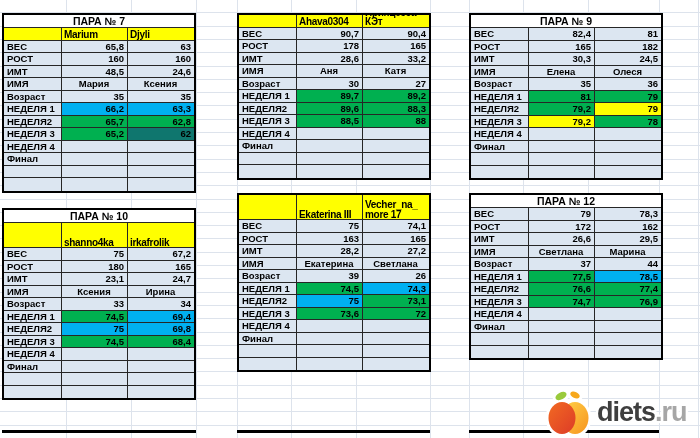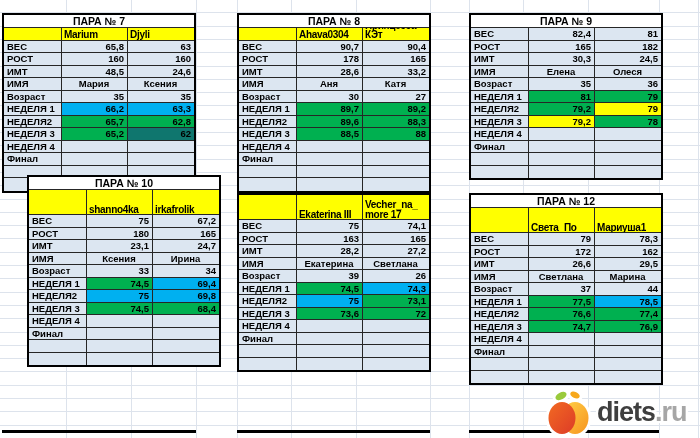--- a/index.html
+++ b/index.html
@@ -117,21 +117,20 @@
           <div class="c v1 al-r"></div>
           <div class="c v2 al-r"></div>
         </div>
         <div class="row">
           <div class="c l"></div>
           <div class="c v1 al-r"></div>
           <div class="c v2 al-r"></div>
         </div>
       </div>
       <div class="pair-table" style="left: 237px; top: 13px;">
-        <div class="t-title">ПАРА № 8</div>
         <div class="t-head">
           <div class="c l"></div>
           <div class="c v1">Ahava0304</div>
           <div class="c v2">Принцесса КЭт</div>
         </div>
         <div class="row">
           <div class="c l">ВЕС</div>
           <div class="c v1 al-r">90,7</div>
           <div class="c v2 al-r">90,4</div>
         </div>
@@ -247,21 +246,21 @@
           <div class="c l"></div>
           <div class="c v1 al-r"></div>
           <div class="c v2 al-r"></div>
         </div>
         <div class="row">
           <div class="c l"></div>
           <div class="c v1 al-r"></div>
           <div class="c v2 al-r"></div>
         </div>
       </div>
-      <div class="pair-table tall" style="left: 2px; top: 175px; margin-left: 25px;">
+      <div class="pair-table tall" style="left: 2px; top: 208px;">
         <div class="t-title">ПАРА № 10</div>
         <div class="t-head">
           <div class="c l"></div>
           <div class="c v1">shanno4ka</div>
           <div class="c v2">irkafrolik</div>
         </div>
         <div class="row">
           <div class="c l">ВЕС</div>
           <div class="c v1 al-r">75</div>
           <div class="c v2 al-r">67,2</div>
@@ -384,25 +383,20 @@
           <div class="c v2 al-r"></div>
         </div>
         <div class="row">
           <div class="c l"></div>
           <div class="c v1 al-r"></div>
           <div class="c v2 al-r"></div>
         </div>
       </div>
       <div class="pair-table tall" style="left: 469px; top: 193px;">
         <div class="t-title">ПАРА № 12</div>
-        <div class="t-head">
-          <div class="c l"></div>
-          <div class="c v1">Света_По</div>
-          <div class="c v2">Мариуша1</div>
-        </div>
         <div class="row">
           <div class="c l">ВЕС</div>
           <div class="c v1 al-r">79</div>
           <div class="c v2 al-r">78,3</div>
         </div>
         <div class="row">
           <div class="c l">РОСТ</div>
           <div class="c v1 al-r">172</div>
           <div class="c v2 al-r">162</div>
         </div>

